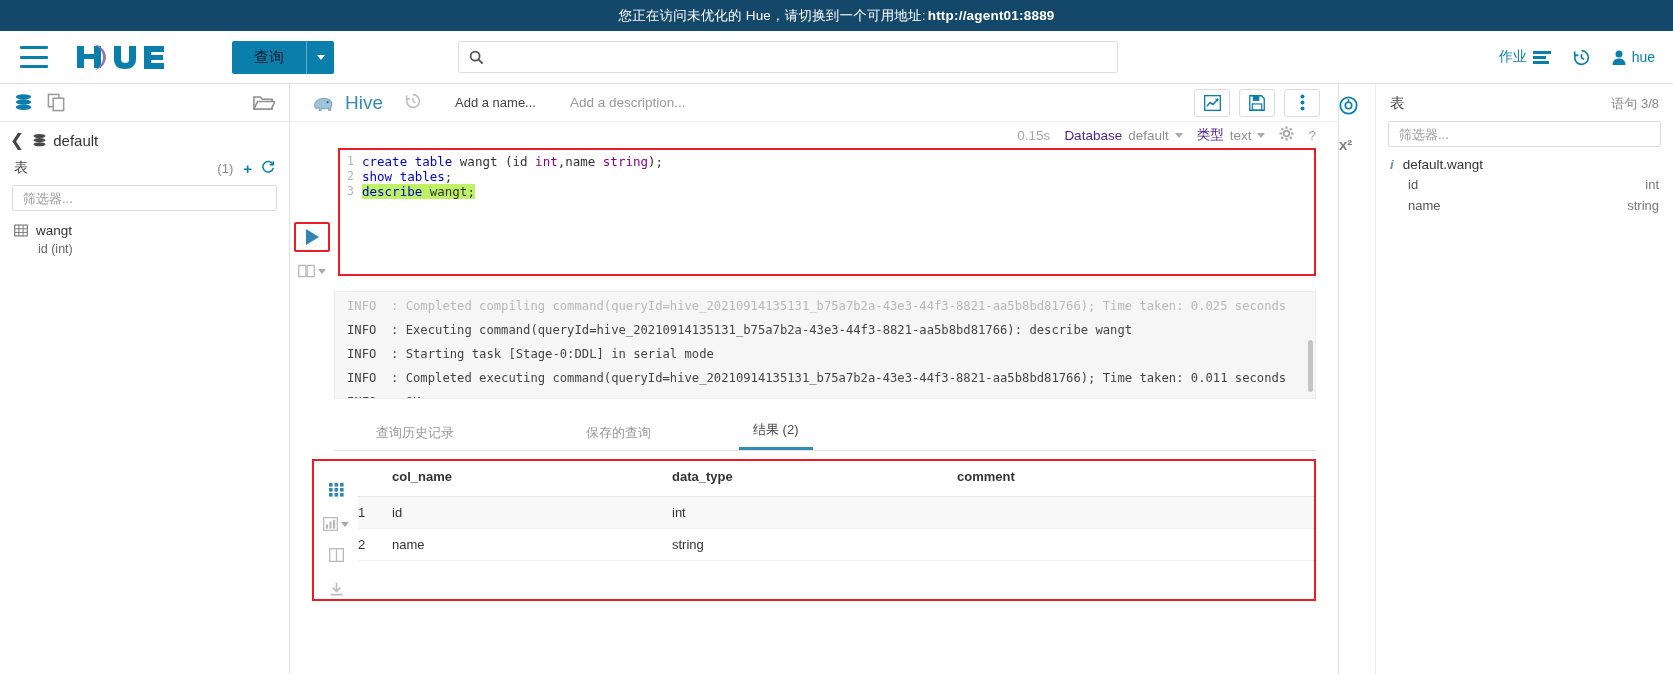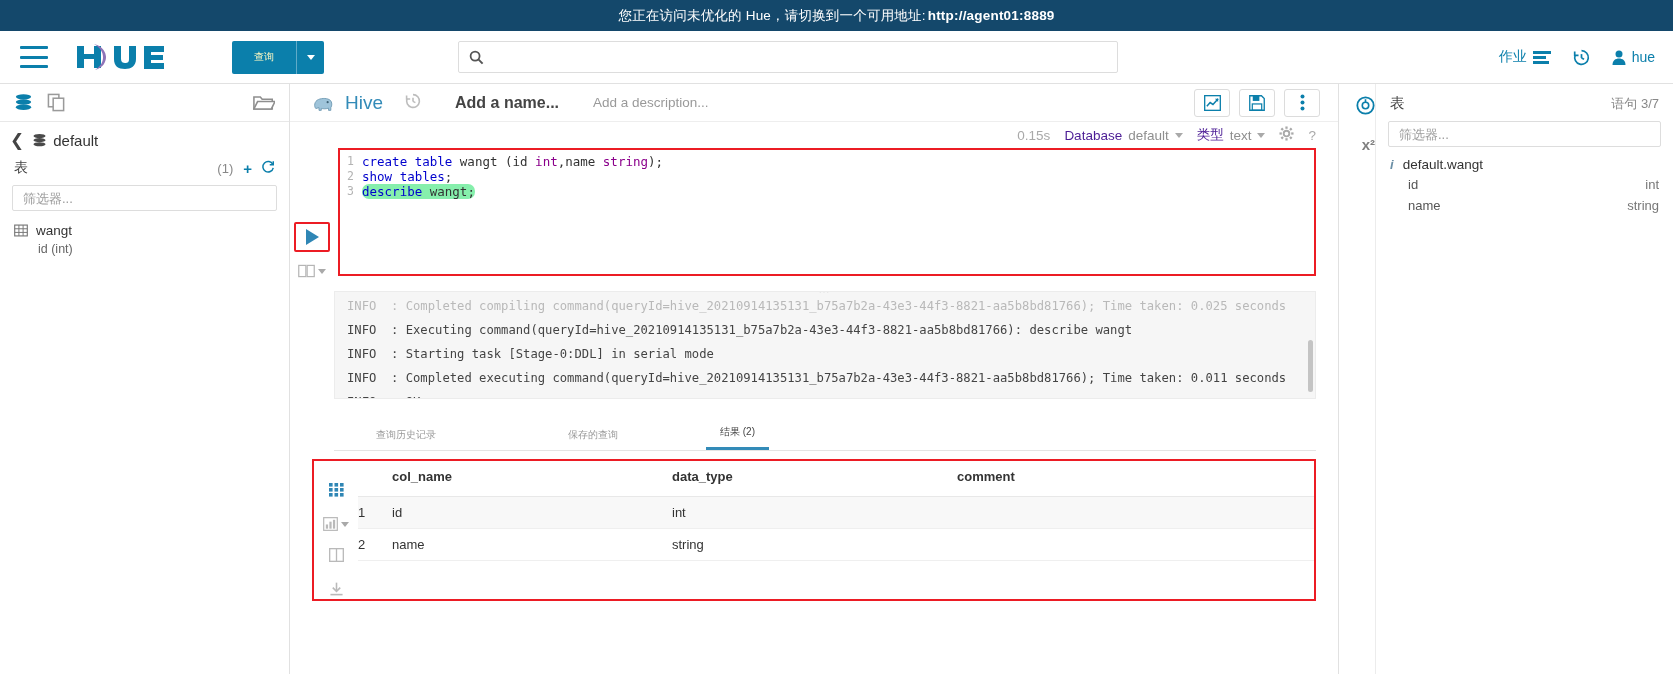--- a/index.html
+++ b/index.html
@@ -36,22 +36,22 @@
   }
   .hamburger { width: 28px; height: 22px; display: flex; flex-direction: column;
     justify-content: space-between; cursor: pointer; margin-right: 26px; }
   .hamburger i { display: block; height: 3px; background: #0b7fab; border-radius: 1px; }
 
   .logo { display: flex; align-items: center; margin-right: 38px; }
   .logo svg { display: block; }
 
   .qbtn-group { display: flex; align-items: stretch; height: 33px; }
   .qbtn {
-    background: #0b7fab; color: #fef9c3; border: none;
-    padding: 0 22px; font-size: 10px; cursor: pointer;
+    background: #0b7fab; color: #0f172a; border: none;
+    padding: 0 22px; font-size: 15px; cursor: pointer;
     display: flex; align-items: center; border-radius: 2px 0 0 2px;
   }
   .qbtn-caret {
     background: #0b7fab; color: #fff; border: none;
     border-left: 1px solid rgba(255,255,255,.35);
     width: 28px; display: flex; align-items: center; justify-content: center;
     cursor: pointer; border-radius: 0 2px 2px 0;
   }
   .caret-d { width: 0; height: 0; border-left: 4px solid transparent;
     border-right: 4px solid transparent; border-top: 5px solid #fff; }
@@ -105,21 +105,21 @@
 
   
   .main { flex: 1; position: relative; background: #fff; min-width: 0; }
   .ed-head {
     height: 38px; display: flex; align-items: center; padding: 0 18px 0 22px;
     border-bottom: 1px solid #eee;
   }
   .ed-head .hive { display: flex; align-items: flex-end; color: #338bb8; font-size: 19px; margin-right: 22px;}
   .ed-head .hive span { margin-left: 9px; }
   .ed-head .hist { color: #bdbdbd; margin-right: 34px; cursor: pointer; }
-  .ed-head .addname { font-weight: bold; color: #444; font-size: 16px; margin-right: 34px; cursor: pointer;}
+  .ed-head .addname { font-weight: normal; color: #444; font-size: 13px; margin-right: 34px; cursor: pointer;}
   .ed-head .adddesc { color: #999; font-size: 13.5px; cursor: pointer; }
   .ed-head .btns { margin-left: auto; display: flex; gap: 9px; }
   .tbtn {
     width: 36px; height: 28px; border: 1px solid #dcdcdc; border-radius: 3px;
     background: #fff; display: flex; align-items: center; justify-content: center;
     cursor: pointer; color: #0b7fab;
   }
 
   .ed-sub {
     height: 26px; display: flex; align-items: center; justify-content: flex-end;
@@ -152,21 +152,21 @@
     flex: 1; border: 2px solid #ec1c24; margin-left: 4px;
     height: 128px; position: relative; background: #fff; overflow: hidden;
   }
   .code {
     font-family: "DejaVu Sans Mono", monospace; font-size: 12.5px; line-height: 15px;
     padding: 4px 0 0 0;
   }
   .cline { display: flex; white-space: pre; }
   .cline .ln { width: 22px; text-align: right; color: #b3b3b3; padding-right: 8px;
     user-select: none; flex: none; font-size: 11.5px;}
-  .cline.sel .ctext { background: #86efac; border-radius: 7px; }
+  .cline.sel .ctext { background: #bef264; }
   .k { color: #0000cd; }
   .t { color: #333; }
   .ty { color: #8b008b; }
   .p { color: #333; }
 
   
   .logbox {
     margin: 13px 22px 0 44px; background: #f6f6f6; border: 1px solid #ececec;
     height: 108px; position: relative; overflow: hidden;
   }
@@ -182,21 +182,21 @@
   .logscroll {
     position: absolute; right: 2px; top: 48px; width: 5px; height: 52px;
     background: #c4c4c4; border-radius: 3px;
   }
 
   
   .tabs {
     margin: 22px 22px 0 44px; display: flex; align-items: flex-end;
     border-bottom: 1px solid #e4e4e4; height: 30px; position: relative;
   }
-  .tab { padding: 0 14px 8px 14px; font-size: 10px; color: #9a9a9a; cursor: pointer; }
+  .tab { padding: 0 14px 8px 14px; font-size: 13px; color: #9a9a9a; cursor: pointer; }
   .tab.active { color: #444; border-bottom: 3px solid #338bb8; }
   .tab.t1 { margin-left: 28px; }
   .tab.t2 { margin-left: 104px; }
   .tab.t3 { margin-left: 74px; }
 
   
   .results-outer {
     margin: 8px 22px 0 22px; border: 2px solid #ec1c24; height: 142px;
     display: flex; position: relative; background: #fff;
   }
@@ -216,21 +216,21 @@
   .res-table tr.row1 td { background: #f8f8f8; border-bottom: 1px solid #efefef; }
   .res-table tr.row2 td { background: #fff; border-bottom: 1px solid #efefef; }
   .c-idx { width: 34px; color: #666; }
   .c-name { width: 280px; }
   .c-type { width: 285px; }
 
   
   .rightpanel { width: 335px; border-left: 1px solid #e1e1e1; display: flex; background: #fff; }
   .rp-rail {
     width: 37px; border-right: 1px solid #ececec; display: flex; flex-direction: column;
-    align-items: flex-end; padding-top: 12px; gap: 18px;
+    align-items: flex-start; padding-top: 12px; gap: 18px;
   }
   .rp-rail .x2 { color: #7f7f7f; font-size: 15px; font-weight: bold; }
   .rp-body { flex: 1; }
   .rp-head { display: flex; align-items: center; padding: 10px 14px 6px 14px; }
   .rp-head .t { font-size: 14.5px; color: #444; }
   .rp-head .stmt { margin-left: auto; color: #888; font-size: 13px; }
   .rp-filter {
     margin: 2px 12px 8px 12px; height: 26px; border: 1px solid #ddd; border-radius: 2px;
     display: flex; align-items: center; padding: 0 8px;
   }
@@ -578,21 +578,21 @@
             <circle cx="10" cy="10" r="3.4" fill="none" stroke="#0b7fab" stroke-width="1.7"></circle>
             <line x1="10" y1="6.6" x2="10" y2="3.4" stroke="#0b7fab" stroke-width="1.7"></line>
           </svg>
         </span>
         <span class="x2">x²</span>
       </div>
 
       <div class="rp-body">
         <div class="rp-head">
           <span class="t">表</span>
-          <span class="stmt">语句 3/7</span>
+          <span class="stmt">语句 3/8</span>
         </div>
         <div class="rp-filter">
           <input placeholder="筛选器..." style="">
         </div>
         <div class="rp-tbl">
           <span class="info">i</span>
           <span>default.wangt</span>
         </div>
         <div class="rp-col">
           <span>id</span>

